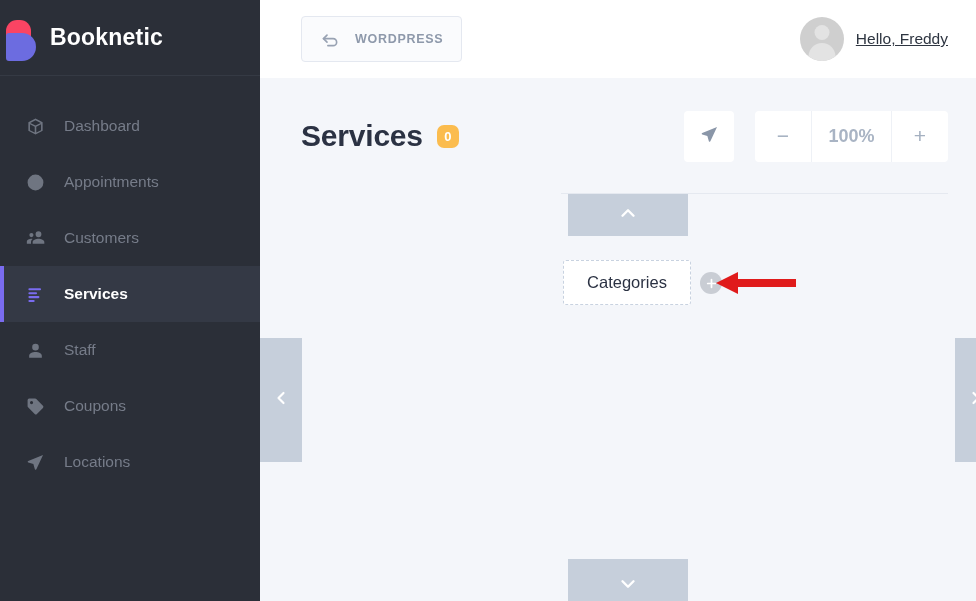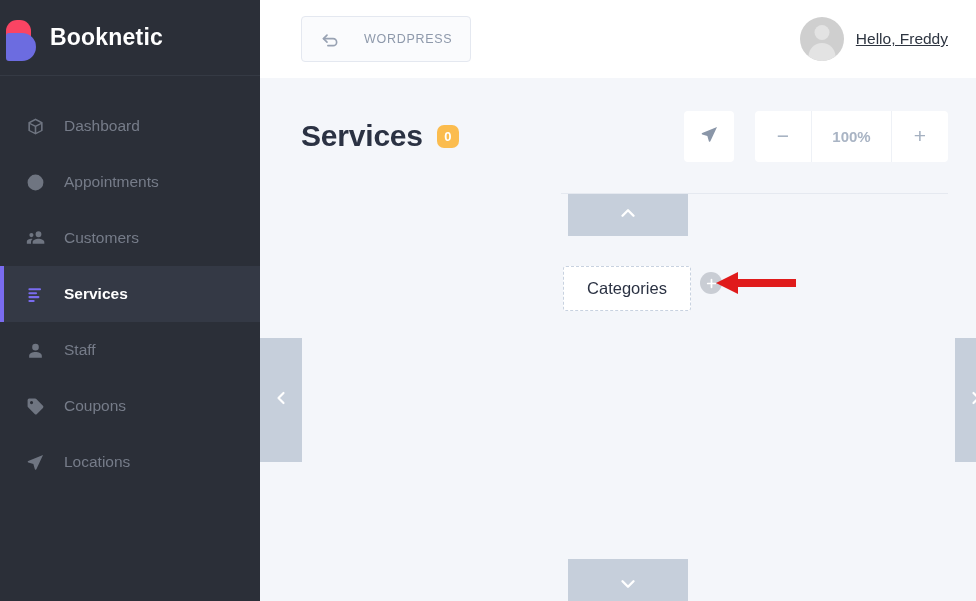--- a/index.html
+++ b/index.html
@@ -95,24 +95,23 @@
     border: 1px solid #e4e8f0;
     border-radius: 4px;
     background: #fafbfd;
     display: flex; align-items: center; justify-content: center;
     gap: 14px;
     padding: 0 18px;
     cursor: pointer;
   }
   #wp-button .wp-ico { color: #98a2b3; display: flex; }
   #wp-label {
-    font-size: 12.5px; font-weight: 400;
+    font-size: 12.5px; font-weight: 700;
     letter-spacing: .7px;
     color: #8e99ab;
-    margin-left: 9px;
   }
   #user-area {
     margin-left: auto;
     display: flex; align-items: center; gap: 12px;
     cursor: pointer;
   }
   #avatar {
     width: 44px; height: 44px; border-radius: 50%;
     background: #cfcfcf;
     position: relative; overflow: hidden;
@@ -177,21 +176,21 @@
     display: flex; align-items: center; justify-content: center;
     color: #a4b0c0;
     cursor: pointer;
     font-size: 21px;
     user-select: none;
   }
   #zoom-out { width: 56px; }
   #zoom-in  { width: 56px; }
   #zoom-level {
     width: 81px;
-    font-size: 15px; font-weight: 700;
+    font-size: 18px; font-weight: 700;
     color: #a9b4c4;
     border-left: 1px solid #eef1f6;
     border-right: 1px solid #eef1f6;
     cursor: default;
   }
   #head-divider {
     position: absolute;
     left: 301px; right: 28px; bottom: 0;
     height: 1px; background: #e5e9f0;
   }
@@ -220,21 +219,21 @@
     width: 42px;
     background: #c6cfdb;
     display: flex; align-items: center; justify-content: center;
     color: #ffffff; cursor: pointer;
   }
   #panel-left  { left: 0;  top: 144px; height: 124px; }
   #panel-right { right: -21px; top: 144px; height: 124px; width: 42px; }
 
   #cat-node {
     position: absolute;
-    left: 303px; top: 72px;
+    left: 303px; top: 66px;
     width: 128px; height: 45px;
     background: #ffffff;
     border: 1px dashed #c8d2e0;
     border-radius: 3px;
     display: flex; align-items: center; justify-content: center;
     cursor: pointer;
   }
   #cat-label {
     font-size: 16.5px; color: #2b3243; font-weight: 400;
   }

